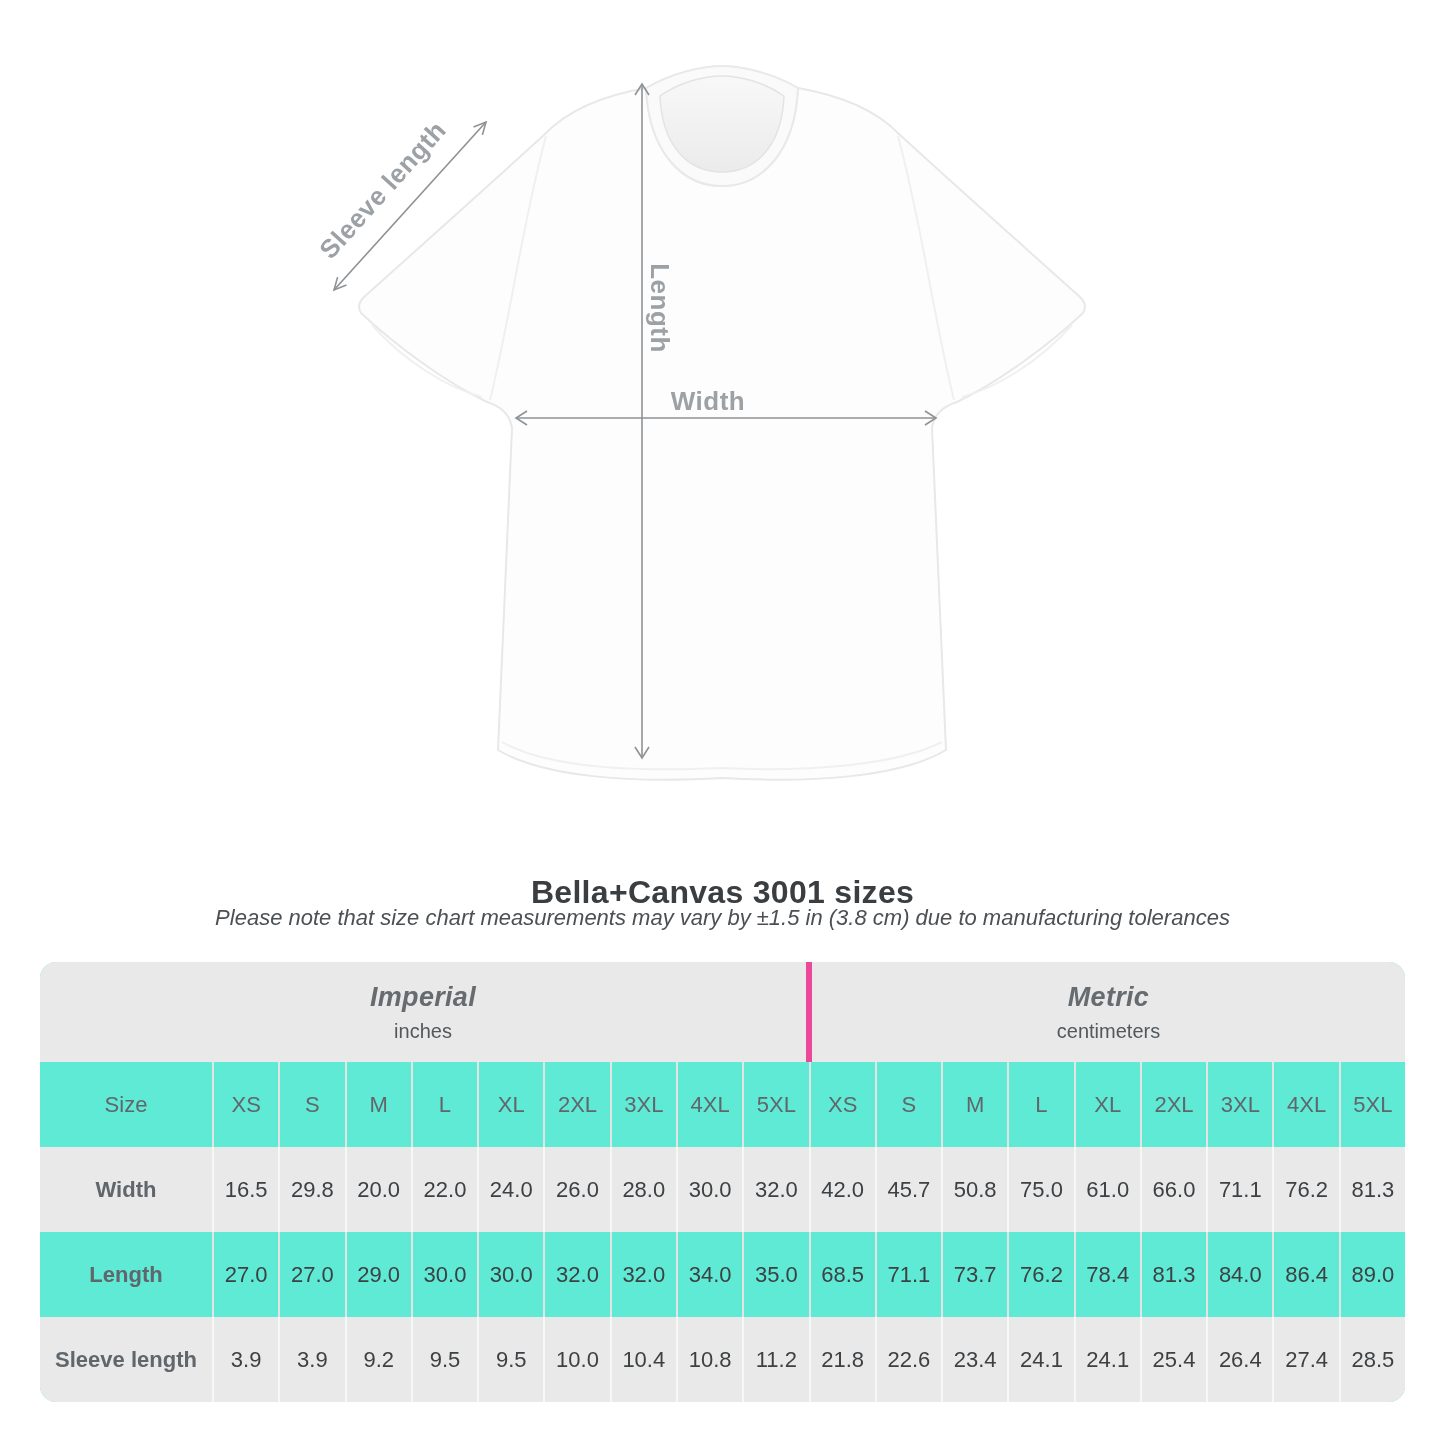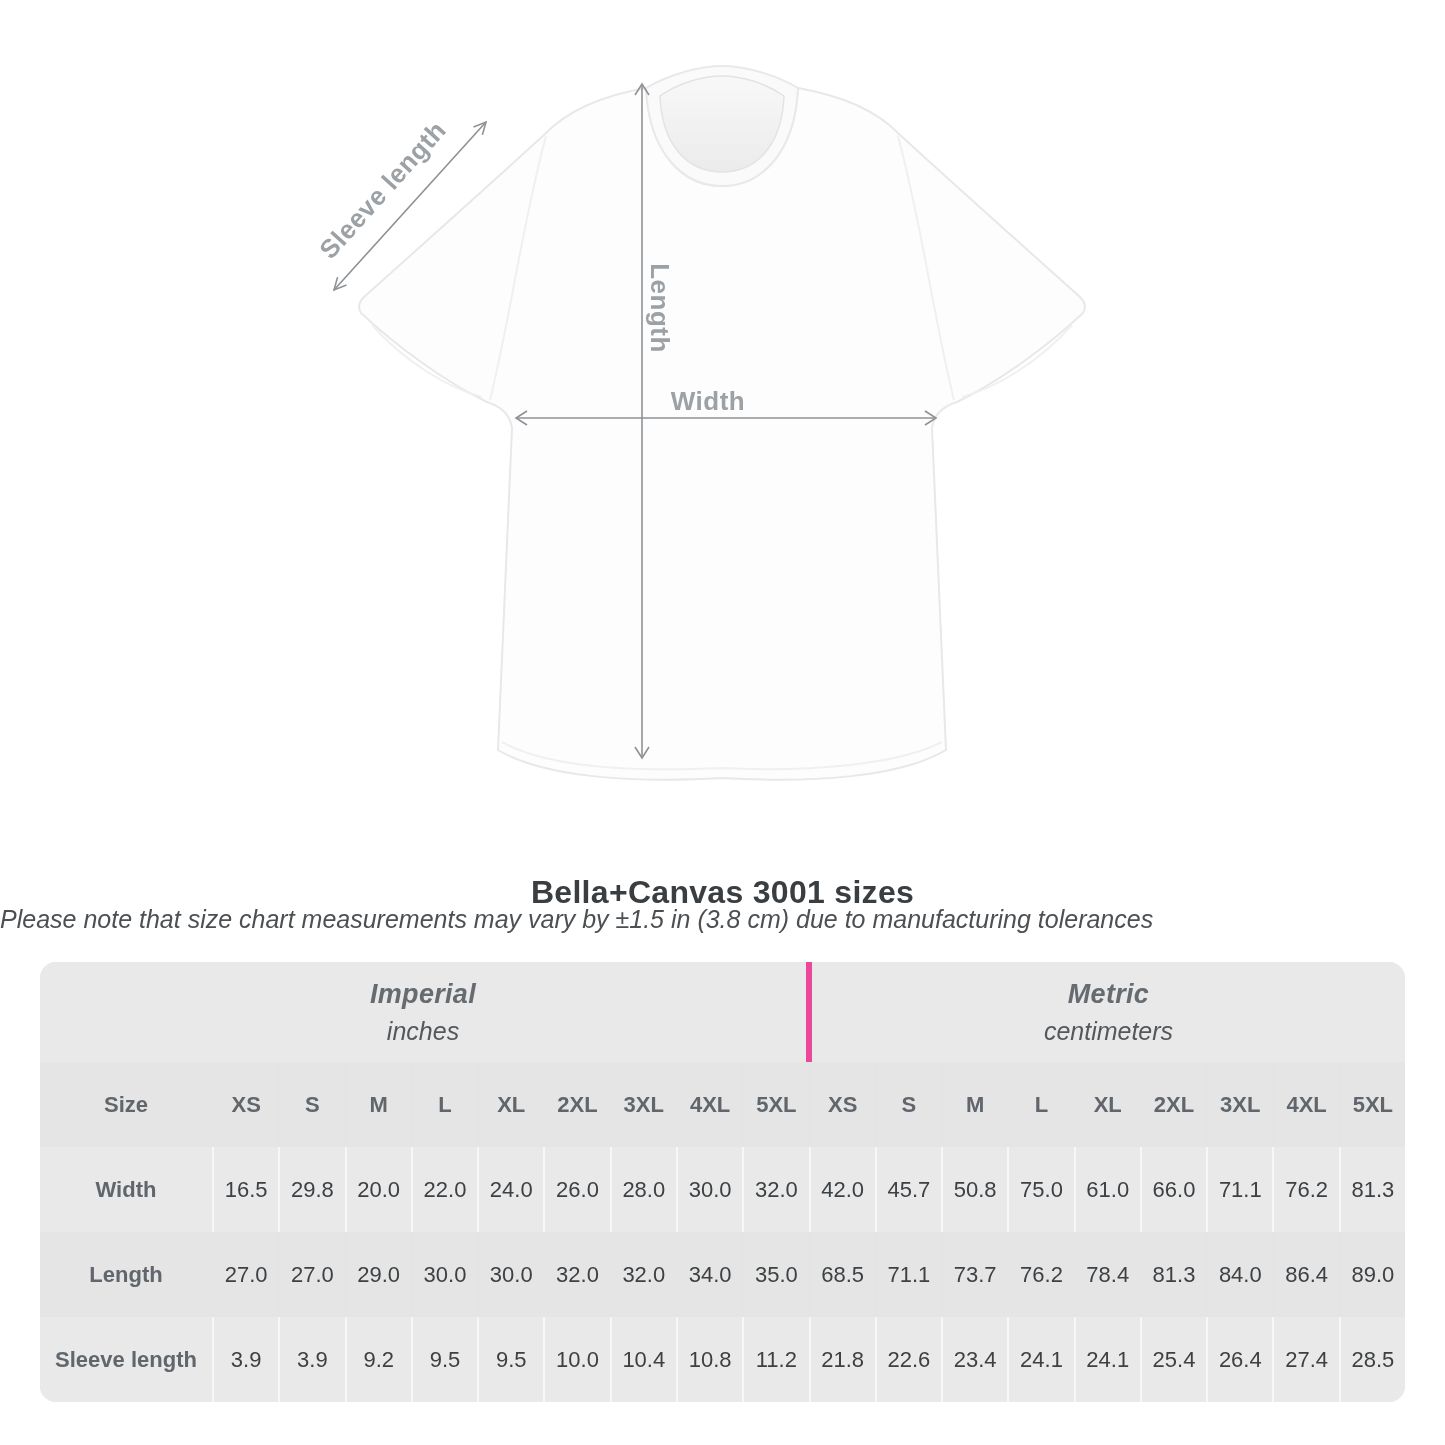--- a/index.html
+++ b/index.html
@@ -16,47 +16,47 @@
   }
   .lbl-sleeve{left:383px;top:190px;transform:translate(-50%,-50%) rotate(-48deg);}
   .lbl-length{left:659px;top:308px;transform:translate(-50%,-50%) rotate(90deg);}
   .lbl-width {left:708px;top:401px;transform:translate(-50%,-50%);}
   
   .page-title{
     position:absolute;top:851px;left:0;width:100%;text-align:center;
     font-size:32px;font-weight:bold;color:#3a3e41;letter-spacing:.3px;margin-top:23px;
   }
   .tolerance-note{
-    position:absolute;top:905px;left:0;width:100%;text-align:left;
-    font-size:25px;font-style:italic;color:#4c5053;
+    position:absolute;top:905px;left:0;width:100%;text-align:center;
+    font-size:22px;font-style:italic;color:#4c5053;
   }
   
   .size-table{
     position:absolute;left:40px;top:962px;width:1365px;height:440px;
-    border-radius:16px;overflow:hidden;background:#e5e5e5;
+    border-radius:16px;overflow:hidden;background:#5eead4;
   }
   .band{display:flex;height:100px;}
   .band-block{
     background:#e9e9e9;display:flex;flex-direction:column;
     align-items:center;justify-content:center;gap:7px;
   }
   .band-imp{width:766px;}
   .band-met{flex:1;border-left:6px solid #ec4899;}
   .band-title{font-style:italic;font-weight:bold;font-size:27px;color:#666b70;letter-spacing:.3px;}
-  .band-unit{font-style:italic;font-size:25px;color:#53585c;}
+  .band-unit{font-size:20px;color:#53585c;}
   .trow{display:grid;grid-template-columns:172px repeat(18,1fr);height:85px;}
   .cell{
     display:flex;align-items:center;justify-content:center;
     font-size:22px;color:#3d4144;box-sizing:border-box;
   }
   .cell + .cell{border-left:2px solid #e4e4e4;}
   .row-gray{background:#e9e9e9;}
   .row-gray .cell + .cell{border-left-color:#f7f7f7;}
   .cell.label-col{font-weight:bold;color:#60666b;}
-  .row-head .cell{font-weight:bold;color:#60666b;}
+  .row-head .cell{font-weight:normal;color:#60666b;}
 </style>
 </head>
 <body>
 
 <div class="stage">
 
   <div class="diagram">
     <svg width="1445" height="830" viewBox="0 0 1445 830">
       <defs>
         <linearGradient id="neckg" x1="0" y1="0" x2="0" y2="1">

